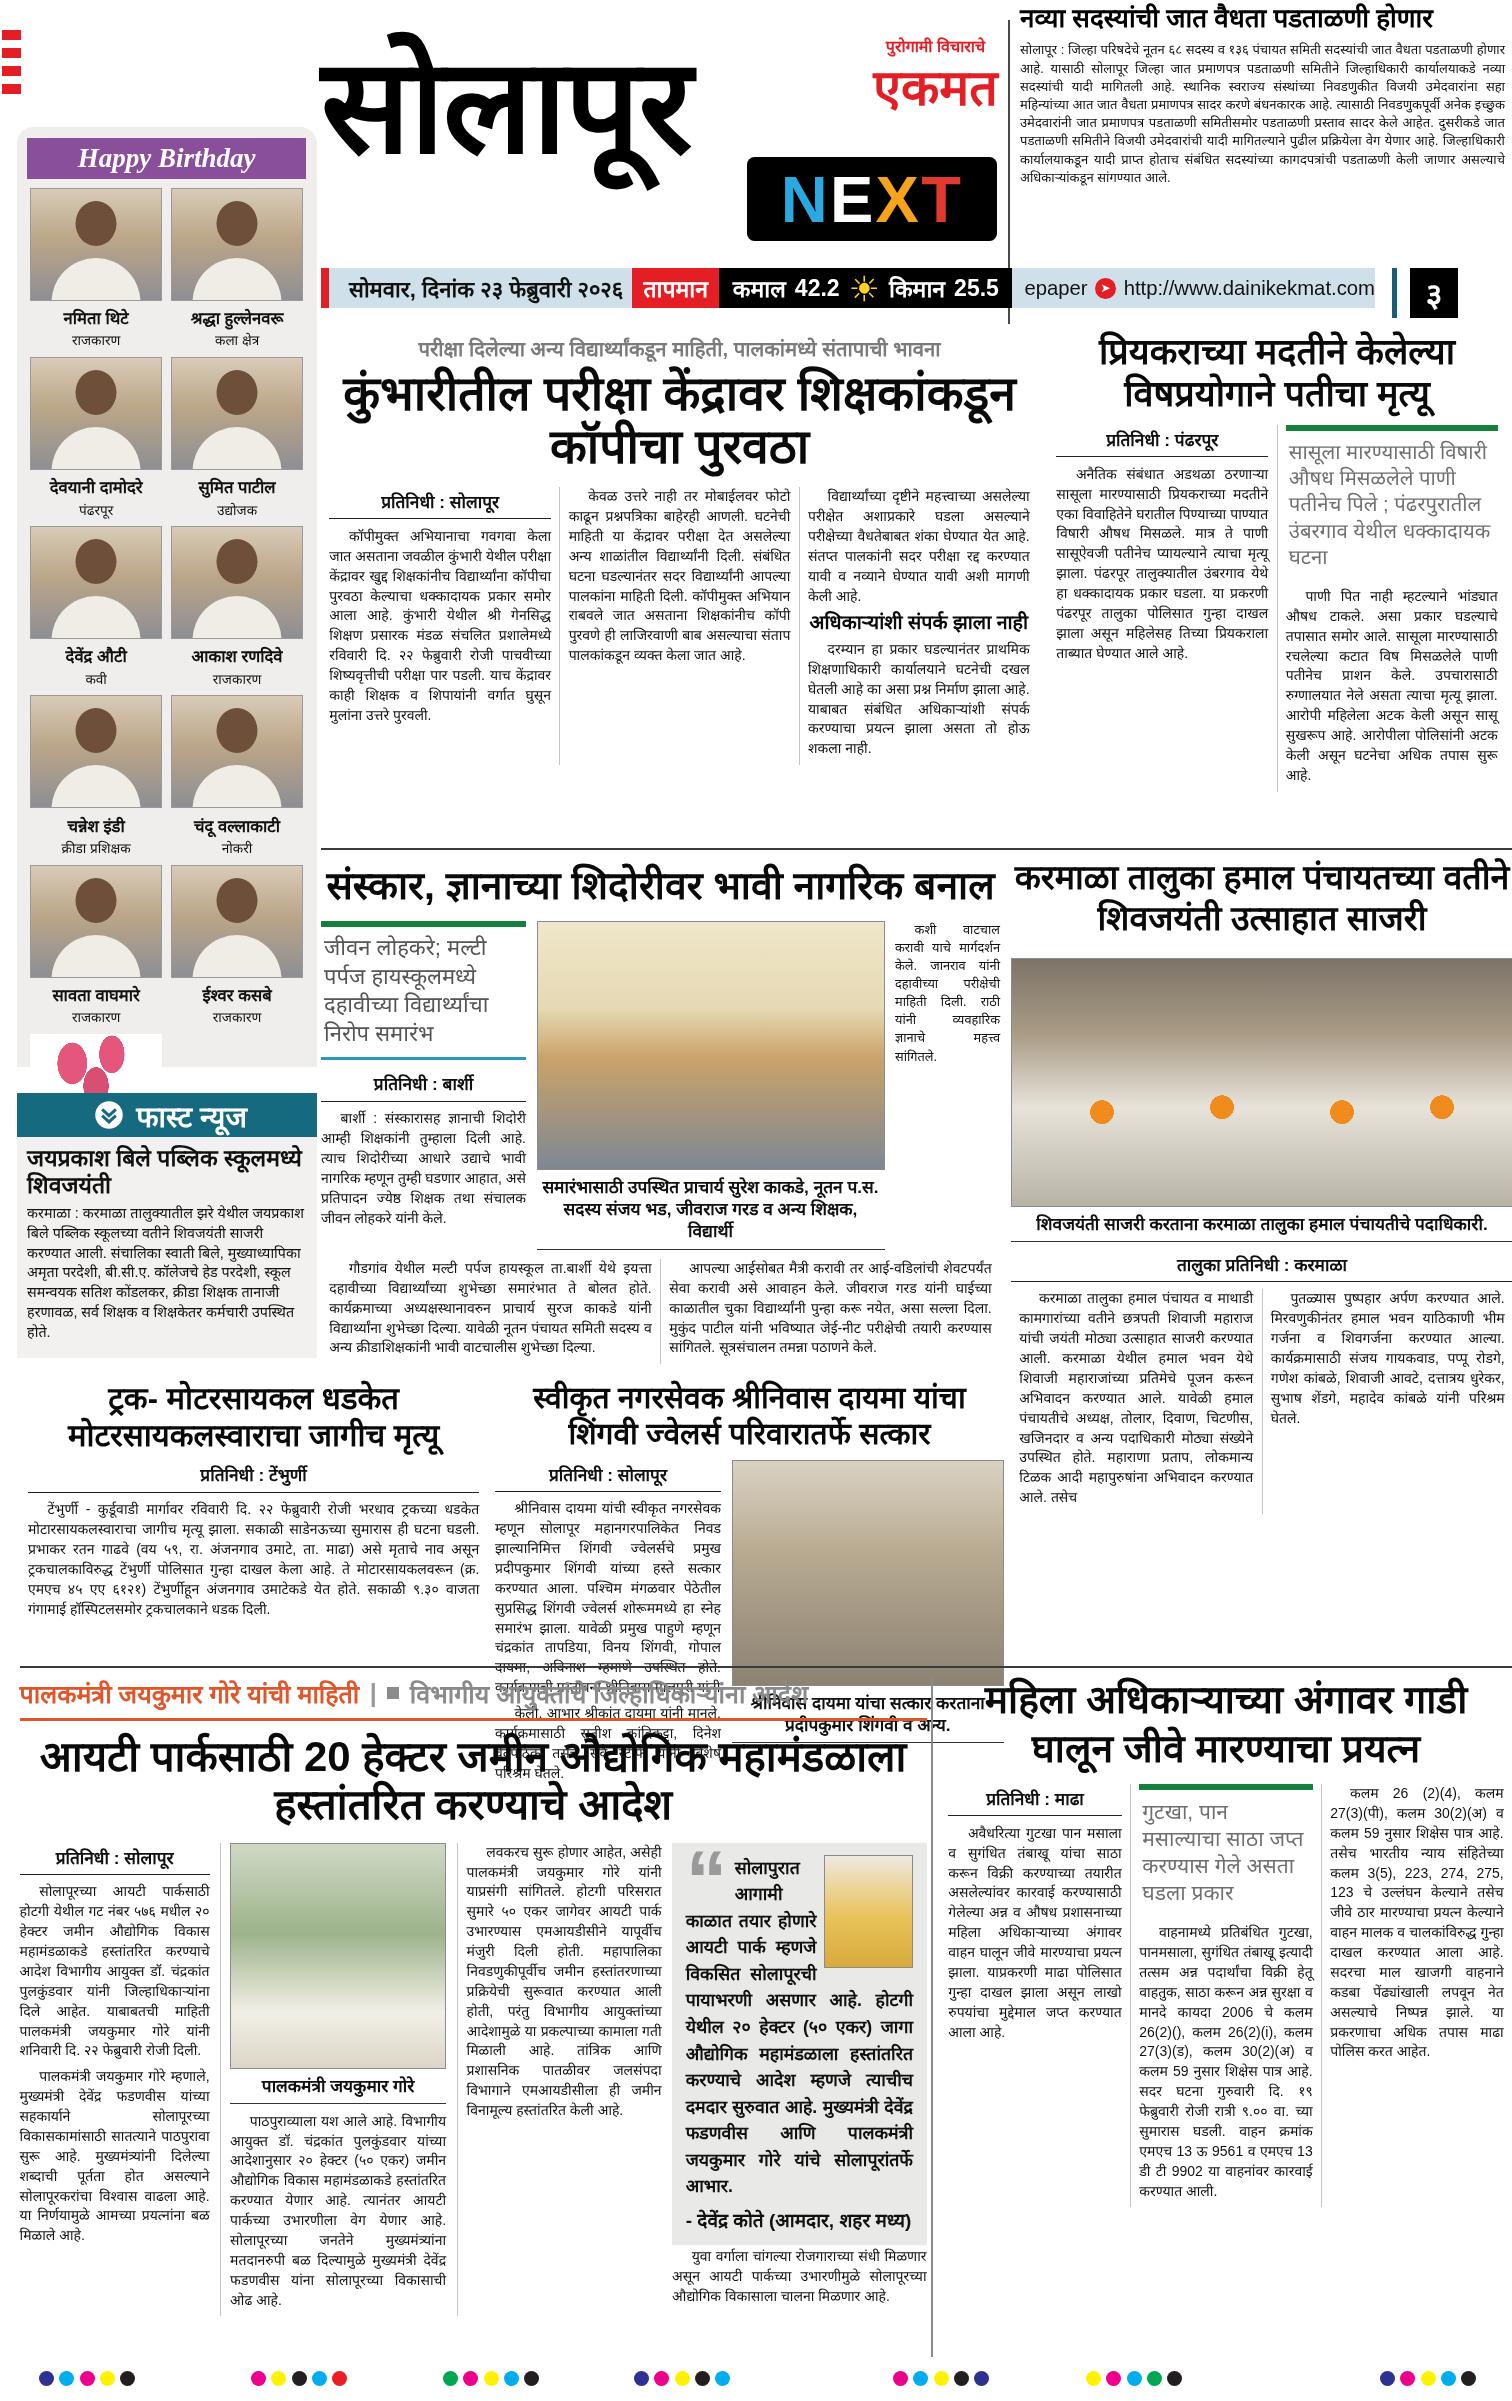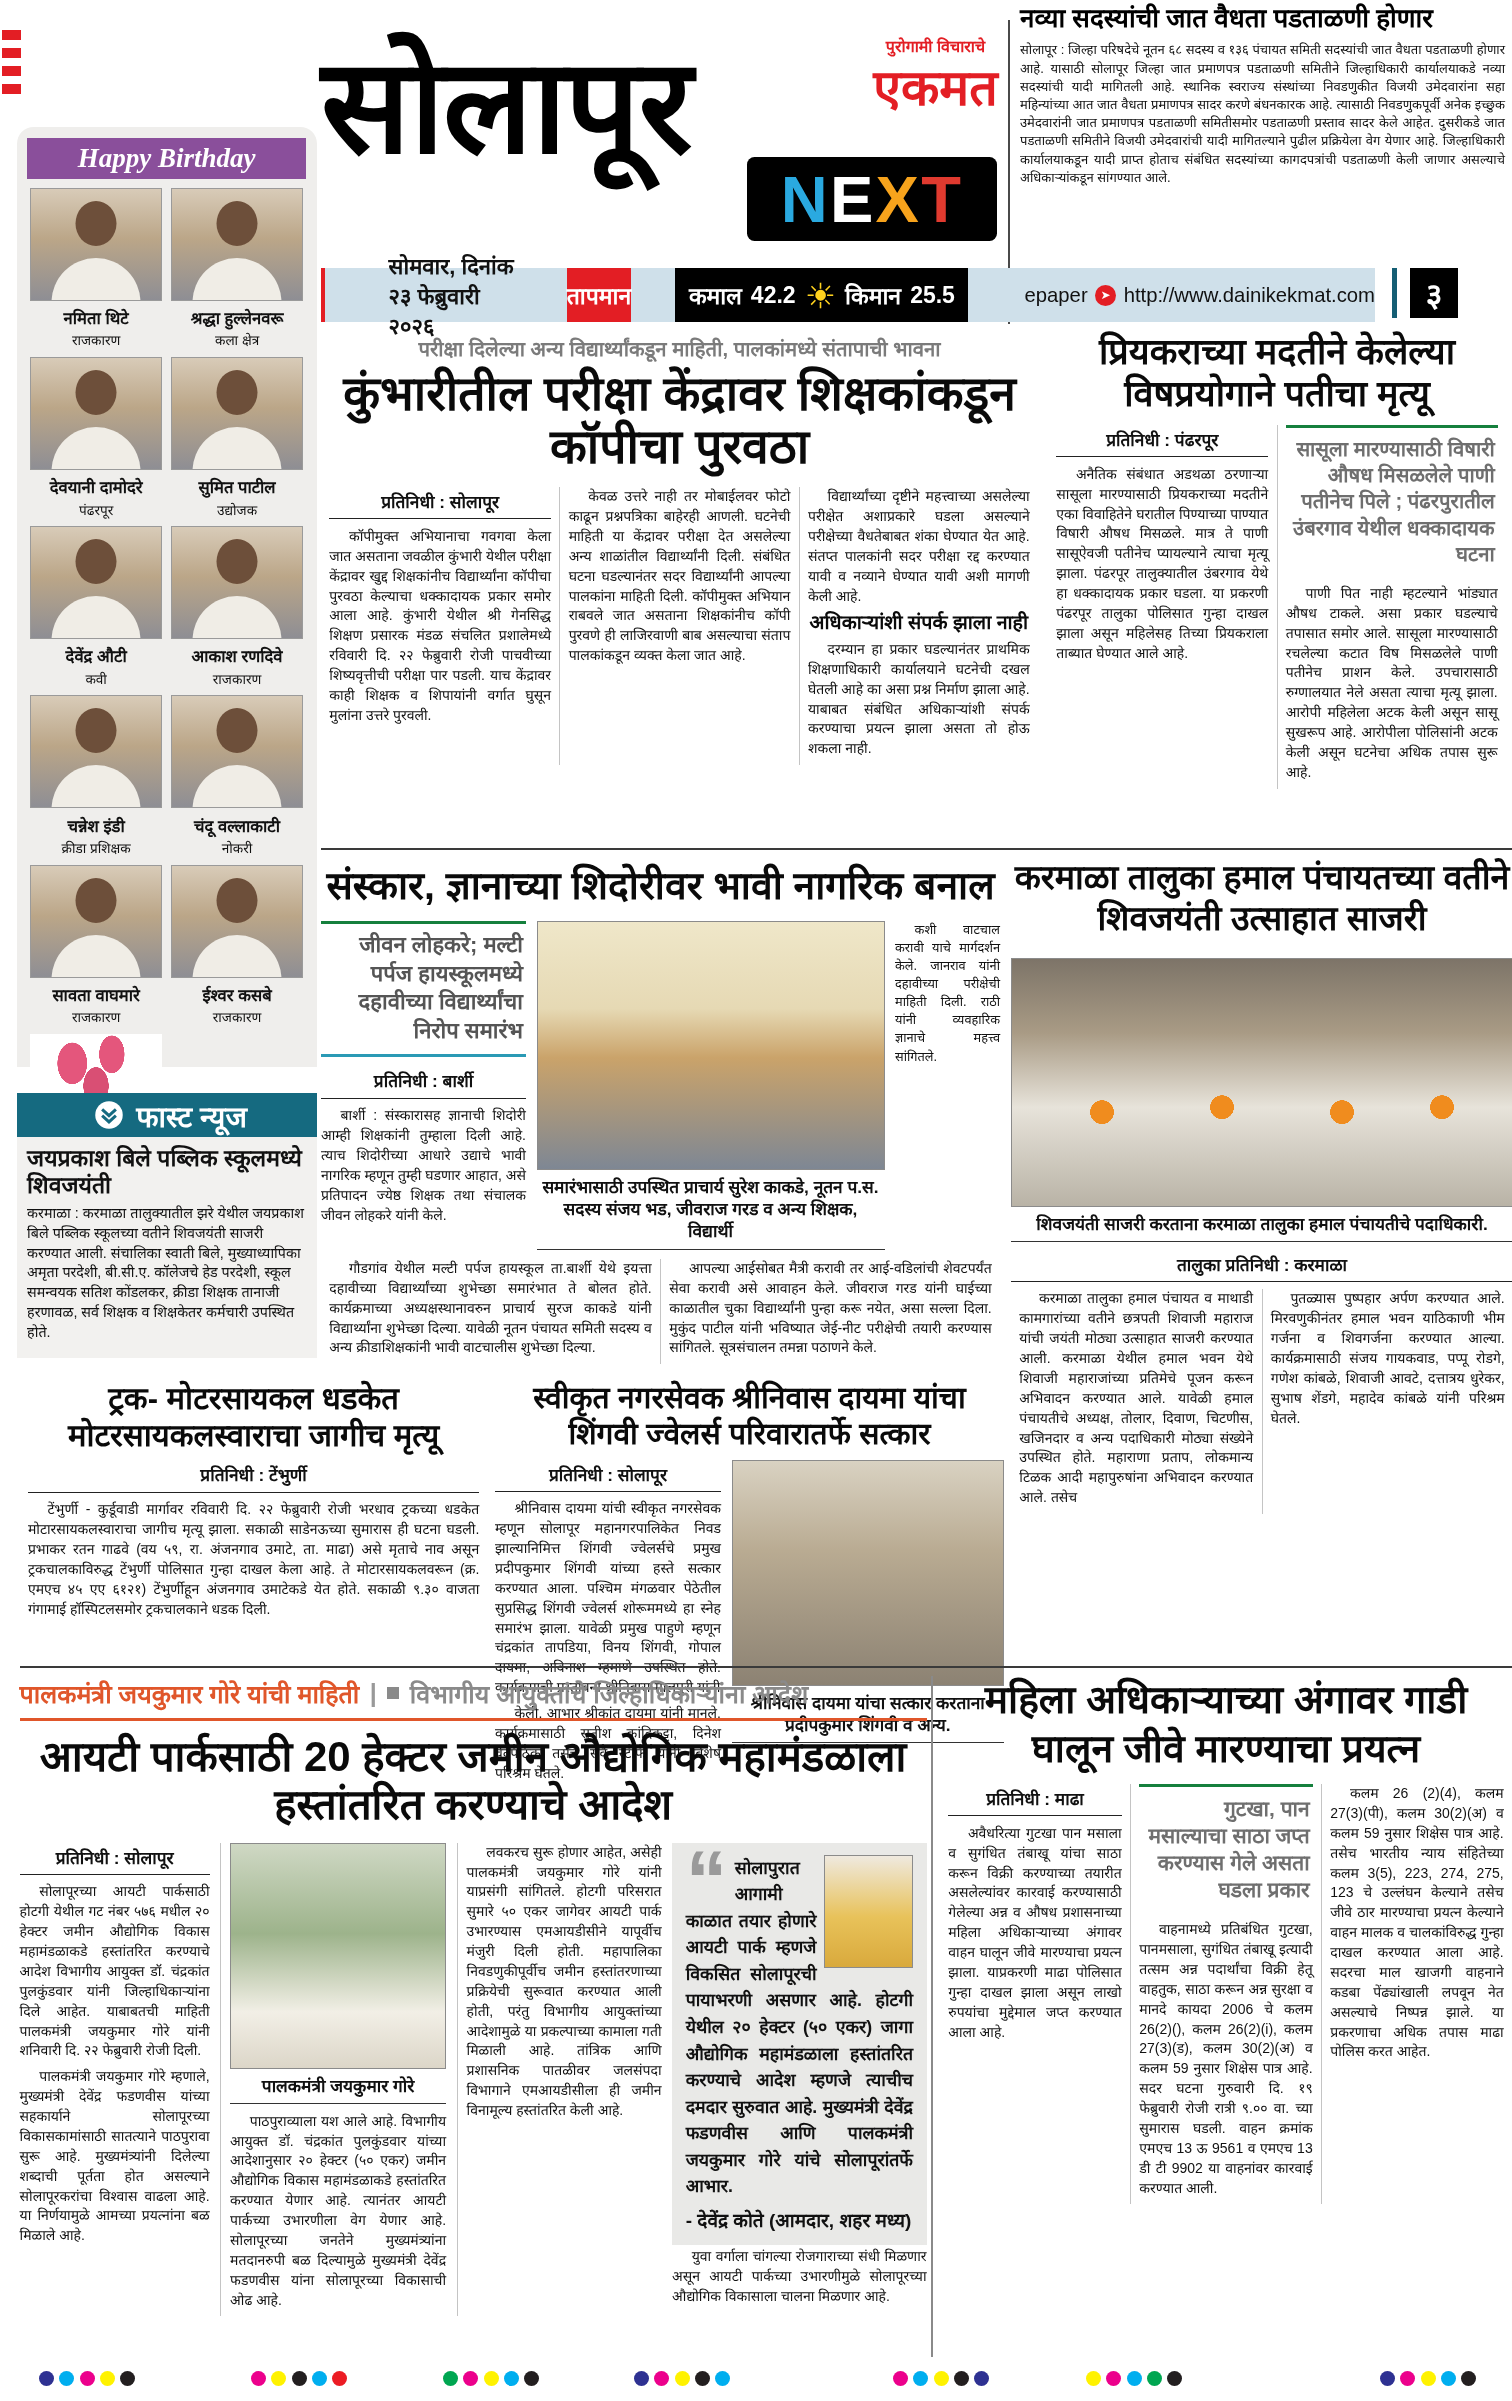--- a/index.html
+++ b/index.html
@@ -58,21 +58,21 @@
   .nx-n{color:#2aa9e0}.nx-e{color:#ffffff}.nx-x{color:#f7a31c}.nx-t{color:#e03a2f}
   .brand-block{left:866px;top:35px;width:139px;text-align:center;color:#e31e24;z-index:2;}
   .brand-tag{font-size:16px;font-weight:800;}
   .brand{font-size:50px;font-weight:800;line-height:1.25;}
   .vrule{left:1008px;top:19.6px;width:1.5px;height:304px;background:#4a4a4a;}
 
   .toparticle{left:1020px;top:4px;width:485px;}
   .toparticle h2{font-size:26px;font-weight:800;margin:0 0 7.5px;line-height:1.15;color:#000;}
   .toparticle p{font-size:13px;text-align:justify;line-height:1.4;margin:0;}
 
-  .datebar{left:321px;top:268px;width:1054px;height:54px;background:#cfe0ea;display:flex;align-items:stretch;gap:44px;}
+  .datebar{left:321px;top:268px;width:1054px;height:40px;background:#cfe0ea;display:flex;align-items:stretch;}
   .db-red{width:9px;background:#e31e24;}
   .db-date{width:322px;display:flex;align-items:center;padding-left:19.6px;font-weight:800;font-size:22px;}
   .db-temp{background:#e31e24;color:#fff;width:93px;display:flex;align-items:center;
            justify-content:center;font-weight:800;font-size:23px;}
   .db-black{background:#000;color:#fff;display:flex;align-items:center;gap:9px;
             padding:0 13.6px;font-weight:800;font-size:23px;}
   .db-sun{color:#ffd21e;font-size:35px;line-height:1;}
   .db-epaper{flex:1;display:flex;align-items:center;gap:7.5px;padding-left:12px;font-size:20.3px;}
   .ep-icon{width:21px;height:21px;border-radius:50%;background:#e31e24;display:inline-flex;
            align-items:center;justify-content:center;color:#fff;font-size:12px;}
@@ -82,21 +82,21 @@
 
   
   .kicker{font-size:20.3px;color:#7b7b7b;font-weight:800;text-align:center;}
   .hl{font-weight:800;color:#0a0a0a;text-align:center;}
   .byline{font-weight:800;text-align:center;font-size:17.3px;padding:3px 0 5.3px;
           border-bottom:1.5px solid #222;margin:0 0 7.5px;}
   .body-p{font-size:14px;line-height:1.42;text-align:justify;text-indent:19.6px;margin:0 0 6px;}
   .cols{display:flex;}
   .col{flex:1;padding:0 8.3px;min-width:0;}
   .col + .col{border-left:0.8px solid #c4c4c4;}
-  .subbox{color:#6f6f6f;font-weight:700;text-align:right;border-top:3px solid #15803d;
+  .subbox{color:#6f6f6f;font-weight:400;text-align:left;border-top:6px solid #15803d;
           padding:7.5px 3px 9px;line-height:1.3;}
   .caption{font-weight:800;text-align:center;font-size:17.3px;padding:6px 3px;
            border-bottom:1.5px solid #333;line-height:1.3;}
   .photo{border:0.8px solid #8b8b8b;}
   .photo-school{background:linear-gradient(180deg,#efe7c9 0%,#e6d9b4 35%,#caa36a 55%,#7e8794 100%);}
   .photo-shiv{background:
       radial-gradient(circle 12px at 18% 62%,#f08c1e 98%,transparent),
       radial-gradient(circle 12px at 42% 60%,#f08c1e 98%,transparent),
       radial-gradient(circle 12px at 66% 62%,#f08c1e 98%,transparent),
       radial-gradient(circle 12px at 86% 60%,#f08c1e 98%,transparent),

